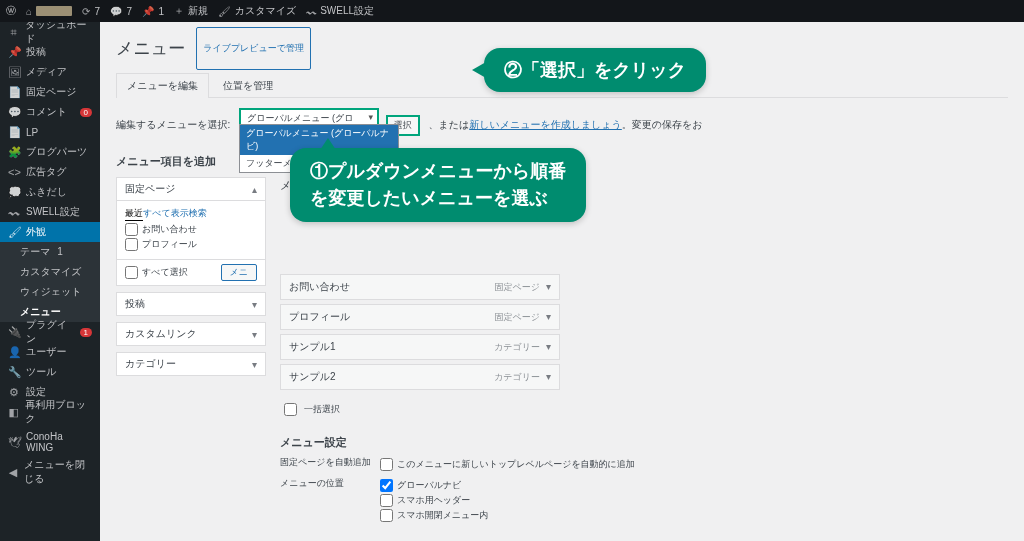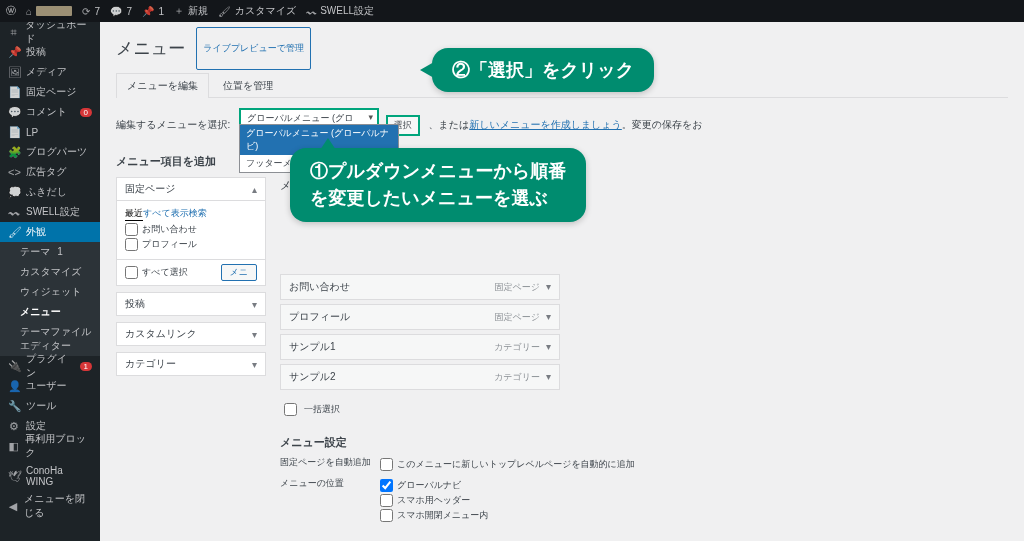--- a/index.html
+++ b/index.html
@@ -82,21 +82,21 @@
   .bulk{margin:8px 0 16px;}
   .bulk label{font-size:9px;display:flex;align-items:center;gap:4px;}
   .settings h3{font-size:11px;margin:0 0 6px 0;}
   .settings .row{display:flex;font-size:9px;margin-bottom:4px;}
   .settings .row .k{width:100px;}
 
   
   .callout{position:absolute;background:var(--green-hi);color:#fff;border-radius:16px;padding:10px 20px;font-size:18px;font-weight:600;z-index:60;box-shadow:0 2px 6px rgba(0,0,0,.2);}
   #callout1{top:148px;left:290px;line-height:1.5;}
   #callout1::before{content:"";position:absolute;top:-10px;left:30px;width:0;height:0;border-left:8px solid transparent;border-right:8px solid transparent;border-bottom:12px solid var(--green-hi);}
-  #callout2{top:48px;left:432px;}
+  #callout2{top:48px;left:484px;}
   #callout2::before{content:"";position:absolute;top:50%;left:-12px;transform:translateY(-50%);width:0;height:0;border-top:8px solid transparent;border-bottom:8px solid transparent;border-right:14px solid var(--green-hi);}
 </style>
 </head>
 <body>
 
 <div class="adminbar">
   <span class="item">ⓦ</span>
   <span class="item">
       <span class="icon">⌂</span>
       <span class="sitebox"></span>
@@ -173,21 +173,20 @@
   <div class="side-item active" style="position:relative">
     <span class="ico">🖌</span>
       <span>外観</span>
 
   </div>
   <div class="submenu">
     <div class="sub"><span>テーマ</span> <span class="badge" style="margin-left:4px">1</span></div>
     <div class="sub">カスタマイズ</div>
     <div class="sub">ウィジェット</div>
     <div class="sub current">メニュー</div>
-    <div class="sub">テーマファイルエディター</div>
   </div>
 
   <div class="side-item">
       <span class="ico">🔌</span>
       <span>プラグイン</span>
       <span class="badge">1</span>
     </div>
   <div class="side-item">
       <span class="ico">👤</span>
       <span>ユーザー</span>

